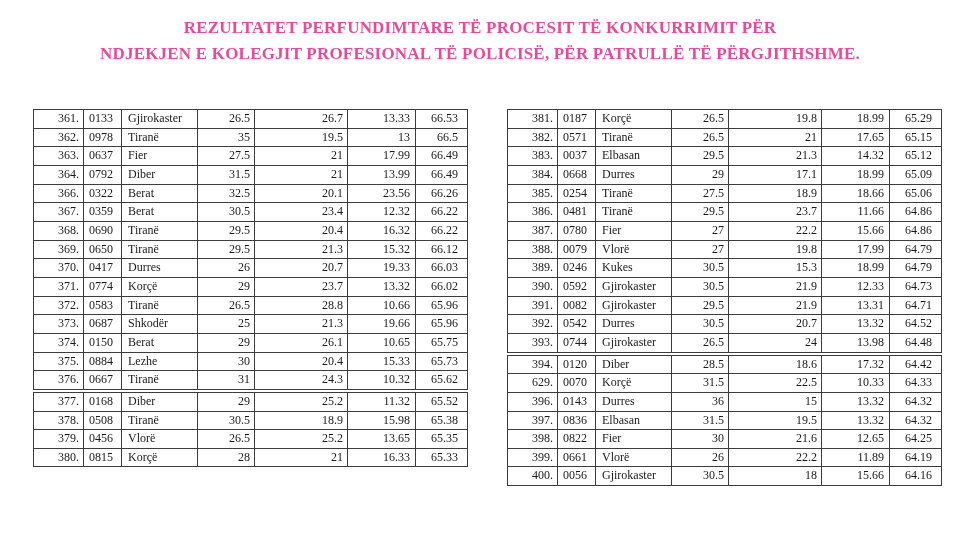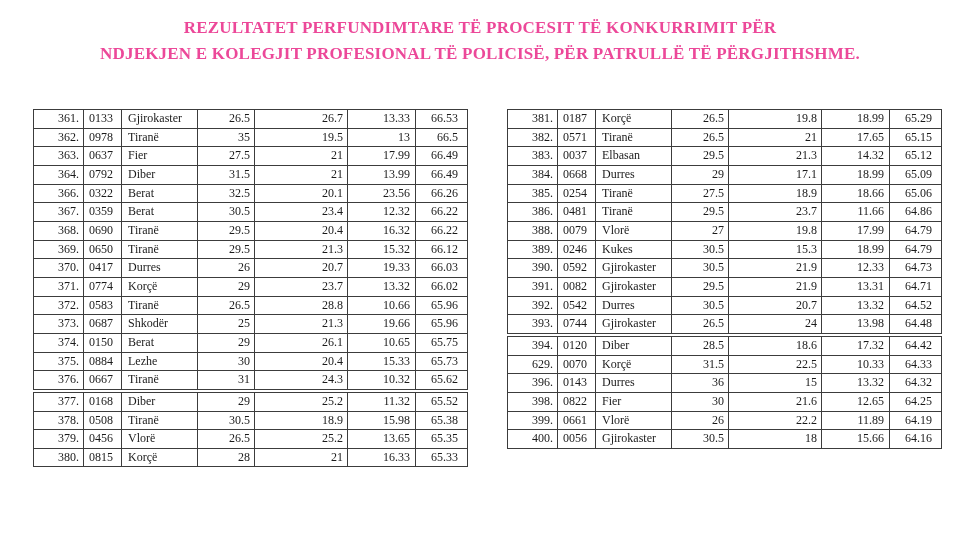--- a/index.html
+++ b/index.html
@@ -303,20 +303,29 @@
           <tr>
             <td class="c0">386.</td>
             <td class="c1">0481</td>
             <td class="c2">Tiranë</td>
             <td class="c3">29.5</td>
             <td class="c4">23.7</td>
             <td class="c5">11.66</td>
             <td class="c6">64.86</td>
           </tr>
           <tr>
+            <td class="c0">387.</td>
+            <td class="c1">0780</td>
+            <td class="c2">Fier</td>
+            <td class="c3">27</td>
+            <td class="c4">22.2</td>
+            <td class="c5">15.66</td>
+            <td class="c6">64.86</td>
+          </tr>
+          <tr>
             <td class="c0">388.</td>
             <td class="c1">0079</td>
             <td class="c2">Vlorë</td>
             <td class="c3">27</td>
             <td class="c4">19.8</td>
             <td class="c5">17.99</td>
             <td class="c6">64.79</td>
           </tr>
           <tr>
             <td class="c0">389.</td>
@@ -388,20 +397,29 @@
           <tr>
             <td class="c0">396.</td>
             <td class="c1">0143</td>
             <td class="c2">Durres</td>
             <td class="c3">36</td>
             <td class="c4">15</td>
             <td class="c5">13.32</td>
             <td class="c6">64.32</td>
           </tr>
           <tr>
+            <td class="c0">397.</td>
+            <td class="c1">0836</td>
+            <td class="c2">Elbasan</td>
+            <td class="c3">31.5</td>
+            <td class="c4">19.5</td>
+            <td class="c5">13.32</td>
+            <td class="c6">64.32</td>
+          </tr>
+          <tr>
             <td class="c0">398.</td>
             <td class="c1">0822</td>
             <td class="c2">Fier</td>
             <td class="c3">30</td>
             <td class="c4">21.6</td>
             <td class="c5">12.65</td>
             <td class="c6">64.25</td>
           </tr>
           <tr>
             <td class="c0">399.</td>

